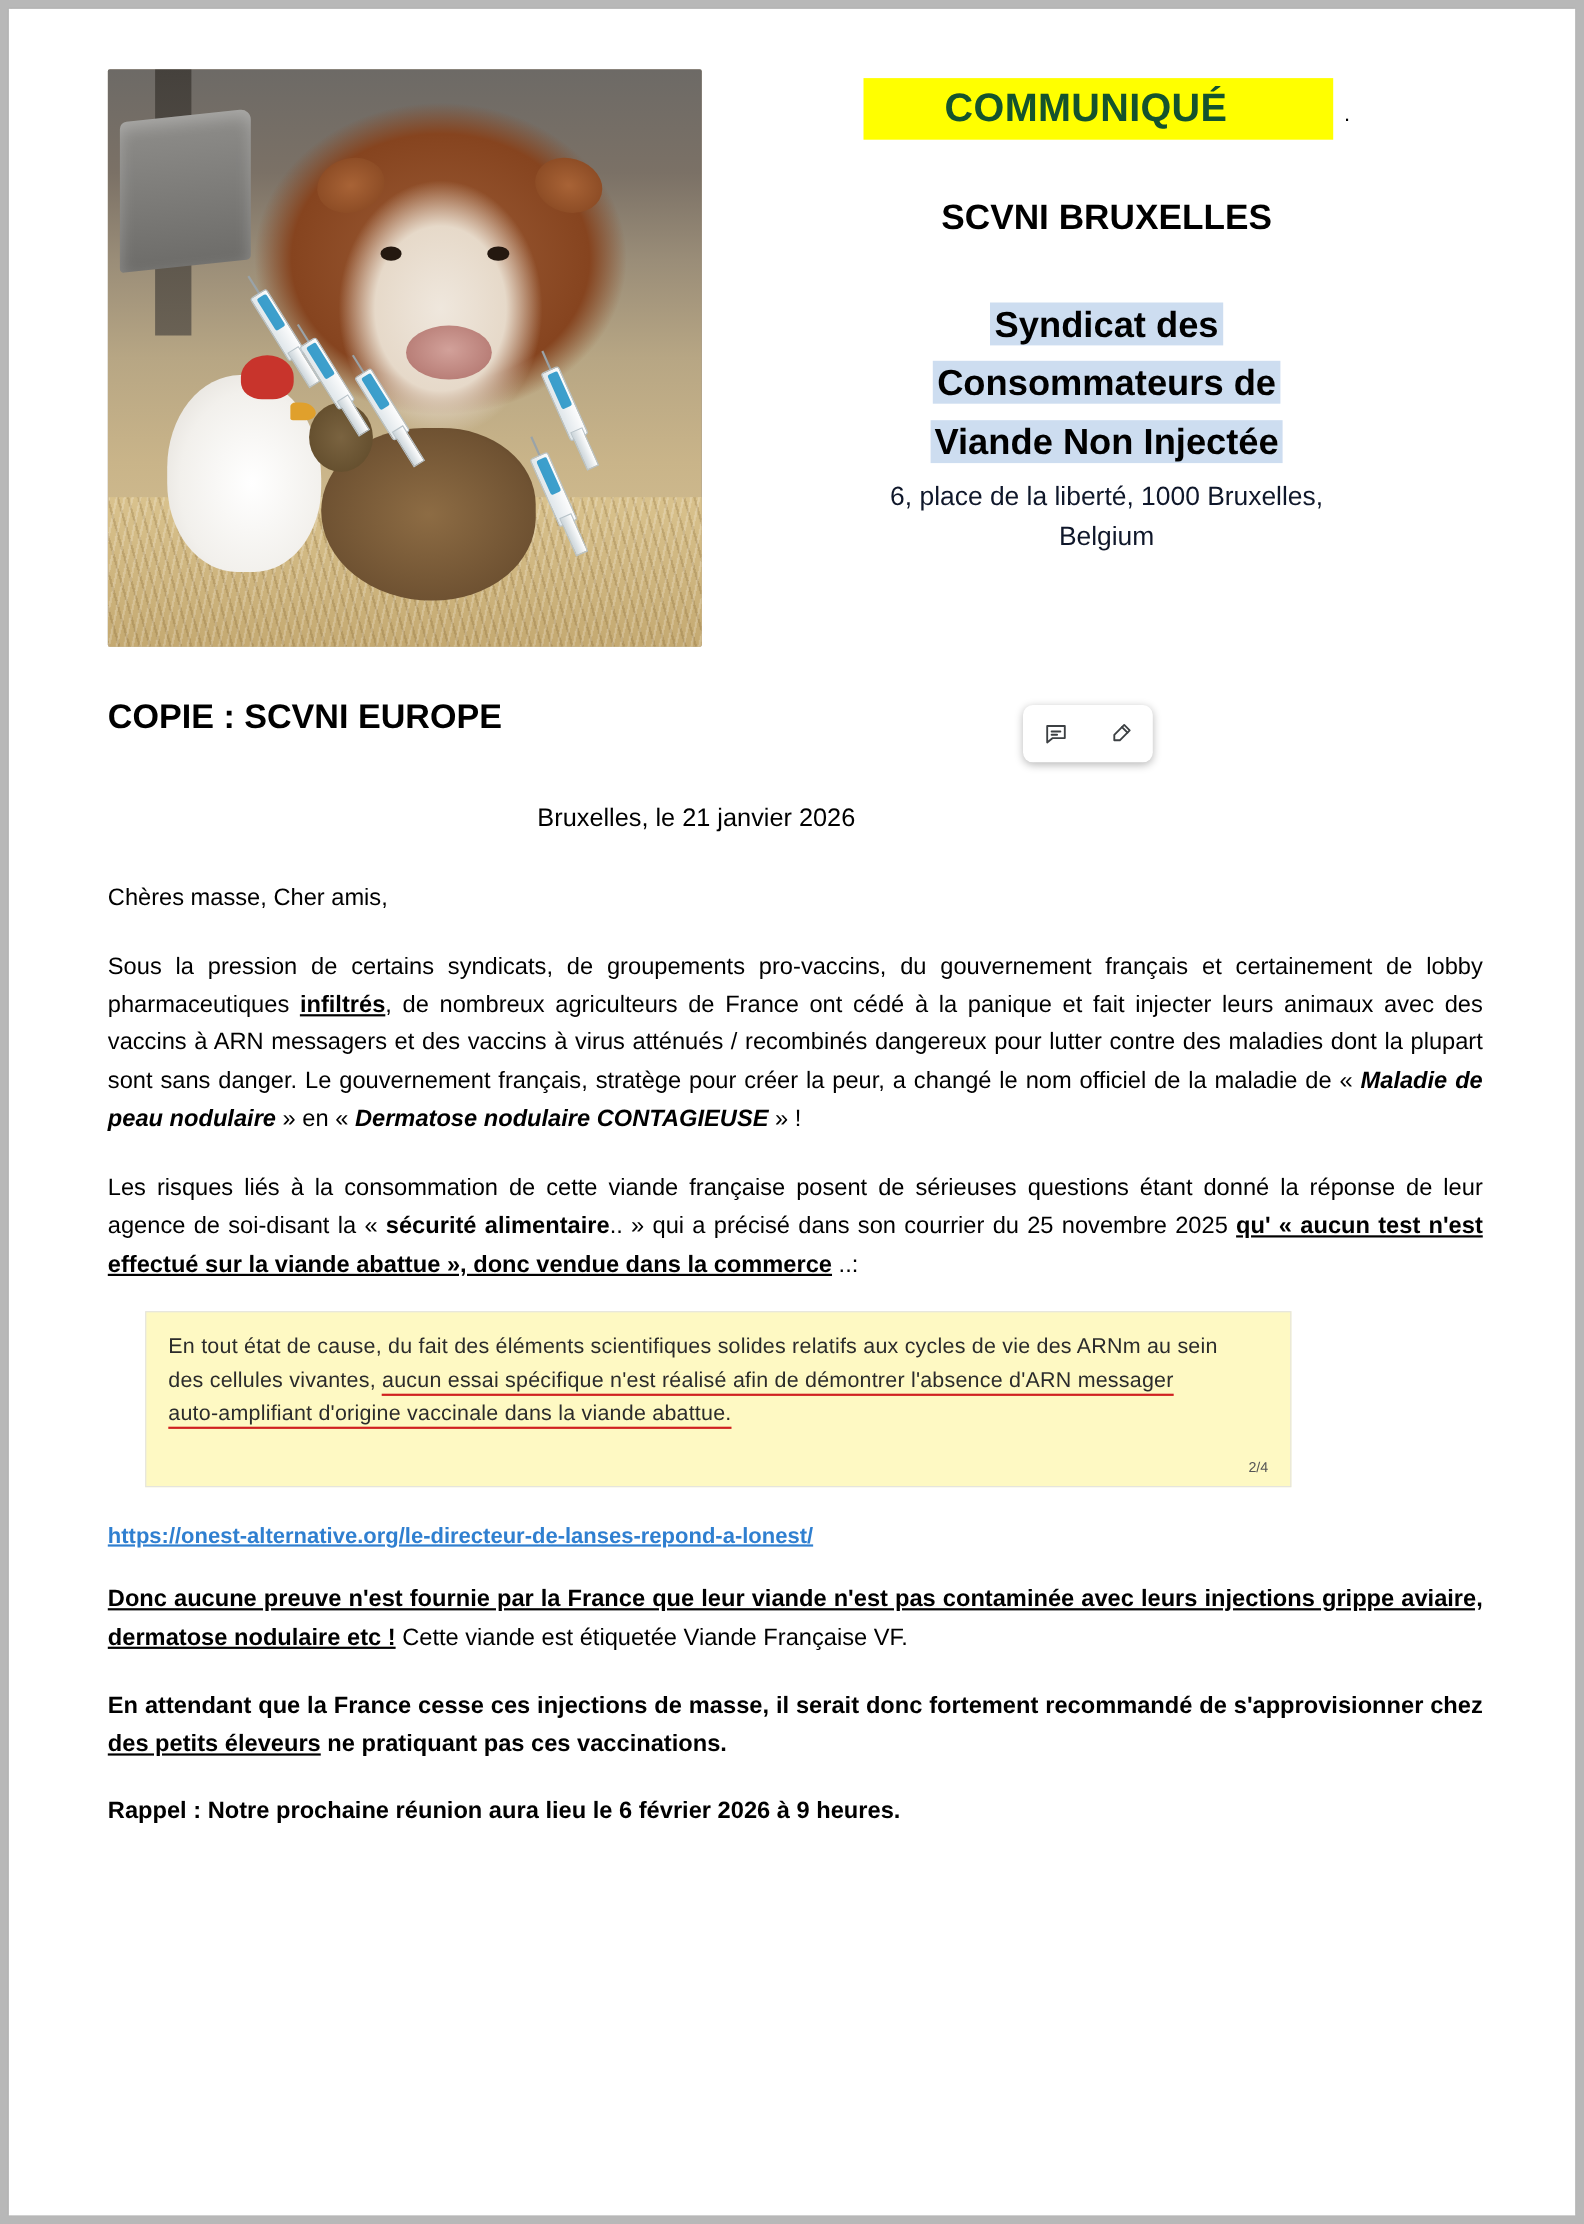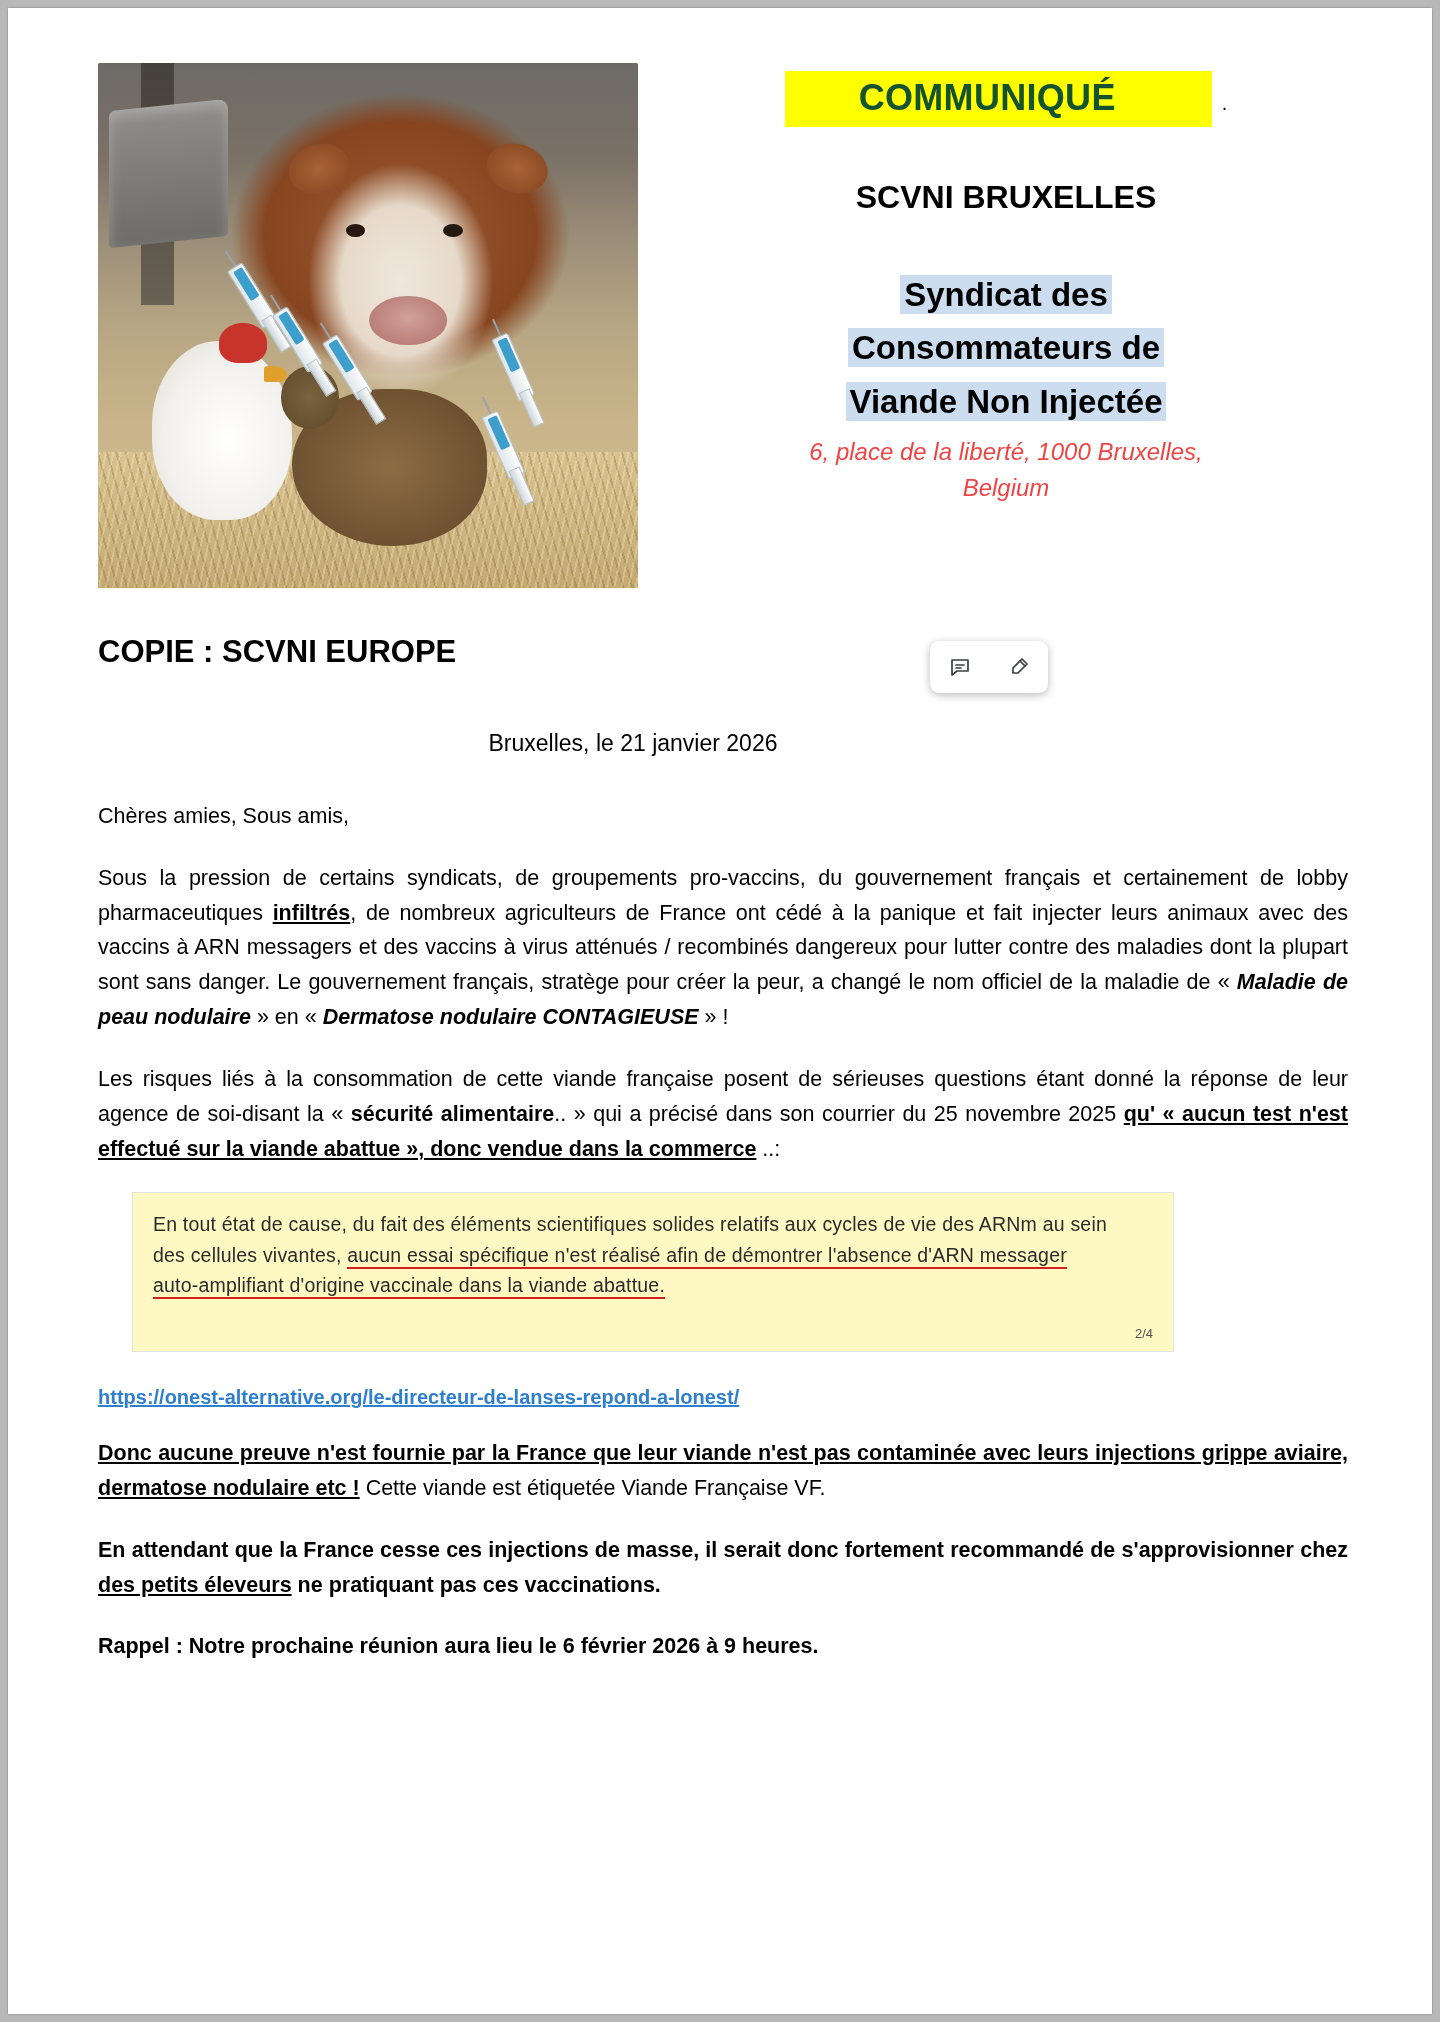--- a/index.html
+++ b/index.html
@@ -181,23 +181,22 @@
     line-height: 1.62;
     color: #000;
   }
   .syndicat span.hl {
     background: #cdddf0;
     padding: 1px 4px;
   }
   .address {
     margin-top: 6px;
     font-size: 24px;
-    color: #ef4444;
+    color: #0f172a;
     line-height: 1.5;
-    font-style: italic;
   }
   .float-toolbar {
     position: absolute;
     right: 300px;
     top: 578px;
     width: 118px;
     height: 52px;
     background: #ffffff;
     border-radius: 9px;
     box-shadow: 0 2px 8px rgba(0,0,0,.28);
@@ -371,21 +370,21 @@
           <path d="M13 6l5 5"></path>
         </svg>
       </div>
     </div>
 
     
     <div class="copie">COPIE : SCVNI EUROPE</div>
 
     <div class="dateline">Bruxelles, le 21 janvier 2026</div>
 
-    <p class="body greet">Chères amies, Sous amis,</p>
+    <p class="body greet">Chères masse, Cher amis,</p>
 
     <p class="body">
       <span>Sous la pression de certains syndicats, de groupements pro-vaccins, du gouvernement français et certainement de lobby pharmaceutiques </span><b class="u">infiltrés</b><span>, de nombreux agriculteurs de France ont cédé à la panique et fait injecter leurs animaux avec des vaccins à ARN messagers et des vaccins à virus atténués / recombinés dangereux pour lutter contre des maladies dont la plupart sont sans danger. Le gouvernement français, stratège pour créer la peur, a changé le nom officiel de la maladie de « </span><span class="ital">Maladie de peau nodulaire</span><span> » en « </span><span class="ital">Dermatose nodulaire CONTAGIEUSE</span><span> » !</span>
     </p>
 
     <p class="body">
       <span>Les risques liés à la consommation de cette viande française posent de sérieuses questions étant donné la réponse de leur agence de soi-disant la « </span><b>sécurité alimentaire</b><span>.. »  qui a précisé dans son courrier du 25 novembre 2025 </span><b class="u">qu' « aucun test n'est effectué sur la viande abattue »,  donc vendue dans la commerce</b><span> ..:</span>
     </p>
 
     <div class="quote-box">

